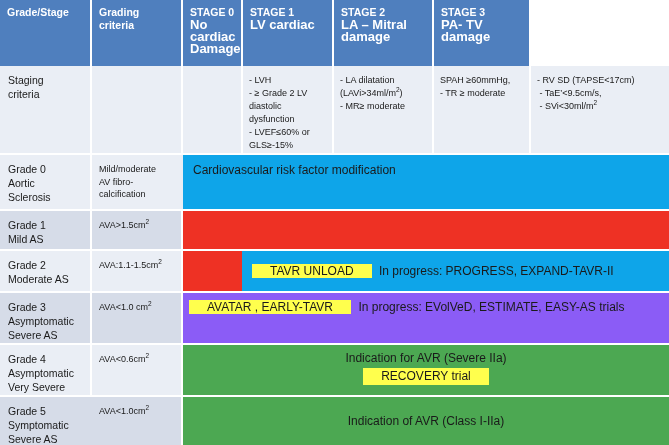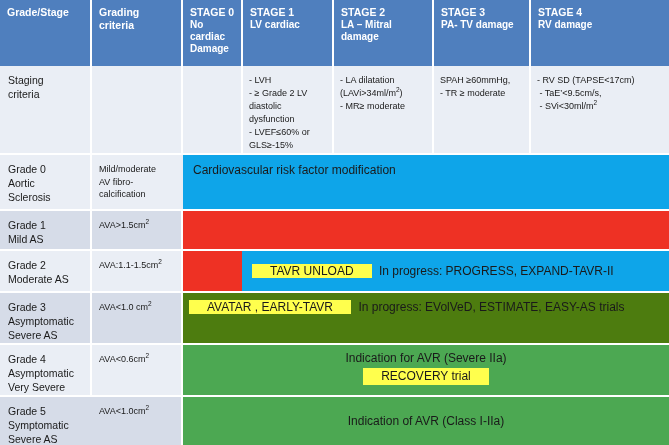--- a/index.html
+++ b/index.html
@@ -25,21 +25,21 @@
   
   .hdr{
     background:#4f7fbe;
     color:#ffffff;
     font-weight:bold;
     font-size:10.5px;
     line-height:12.5px;
     padding:6px 6px 4px 7px;
     border-right:2px solid #ffffff;
   }
-  .hdr .sub{font-size:10px;line-height:12px;display:block;}
+  .hdr .sub{font-size:13px;line-height:12px;display:block;}
   .hdr .ttl{display:block;}
 
   
   .lt{background:#eaeef5;}
   .dk{background:#d6dce8;}
 
   .lbl{
     color:#1a1a1a;
     font-size:10.5px;
     line-height:14px;
@@ -71,21 +71,21 @@
     display:flex;
     align-items:center;
     justify-content:center;
     color:#1a1a1a;
     font-size:12px;
     line-height:17px;
     text-align:center;
   }
   .band.plain{background:#0ea5e9;}
   .band.red{background:#ee3124;}
-  .band.orange{background:#4d7c0f;}
+  .band.orange{background:#8b5cf6;}
   .band.green{background:#4ca852;}
 
   .band.leftalign{justify-content:flex-start;padding-left:10px;}
   .hl{background:#ffff4d;padding:0 18px;}
   .stack{display:block;}
 
   
   sup{font-size:7px;line-height:0;vertical-align:super;}
   .crit sup{font-size:6.5px;}
   .stg sup{font-size:6.5px;}
@@ -117,24 +117,20 @@
   <div class="cell hdr" style="left:334px;top:0px;width:100px;height:66px;">
     <span class="ttl">STAGE 2</span>
     <span class="sub">LA – Mitral damage</span>
   </div>
 
   <div class="cell hdr" style="left:434px;top:0px;width:97px;height:66px;">
     <span class="ttl">STAGE 3</span>
     <span class="sub">PA- TV damage</span>
   </div>
 
-  <div class="cell hdr" style="left:531px;top:0px;width:138px;height:66px;border-right:none;">
-    <span class="ttl">STAGE 4</span>
-    <span class="sub">RV damage</span>
-  </div>
 
   <div class="cell lbl lt" style="left:0px;top:66px;width:92px;height:89px;">
     <span>Staging criteria</span>
   </div>
   <div class="cell crit lt" style="left:92px;top:66px;width:91px;height:89px;"></div>
   <div class="cell stg lt" style="left:183px;top:66px;width:60px;height:89px;"></div>
 
   <div class="cell stg lt" style="left:243px;top:66px;width:91px;height:89px;">
     <span>
       - LVH<br>- ≥ Grade 2 LV<br>diastolic<br>dysfunction<br>- LVEF≤60% or<br>GLS≥-15%

